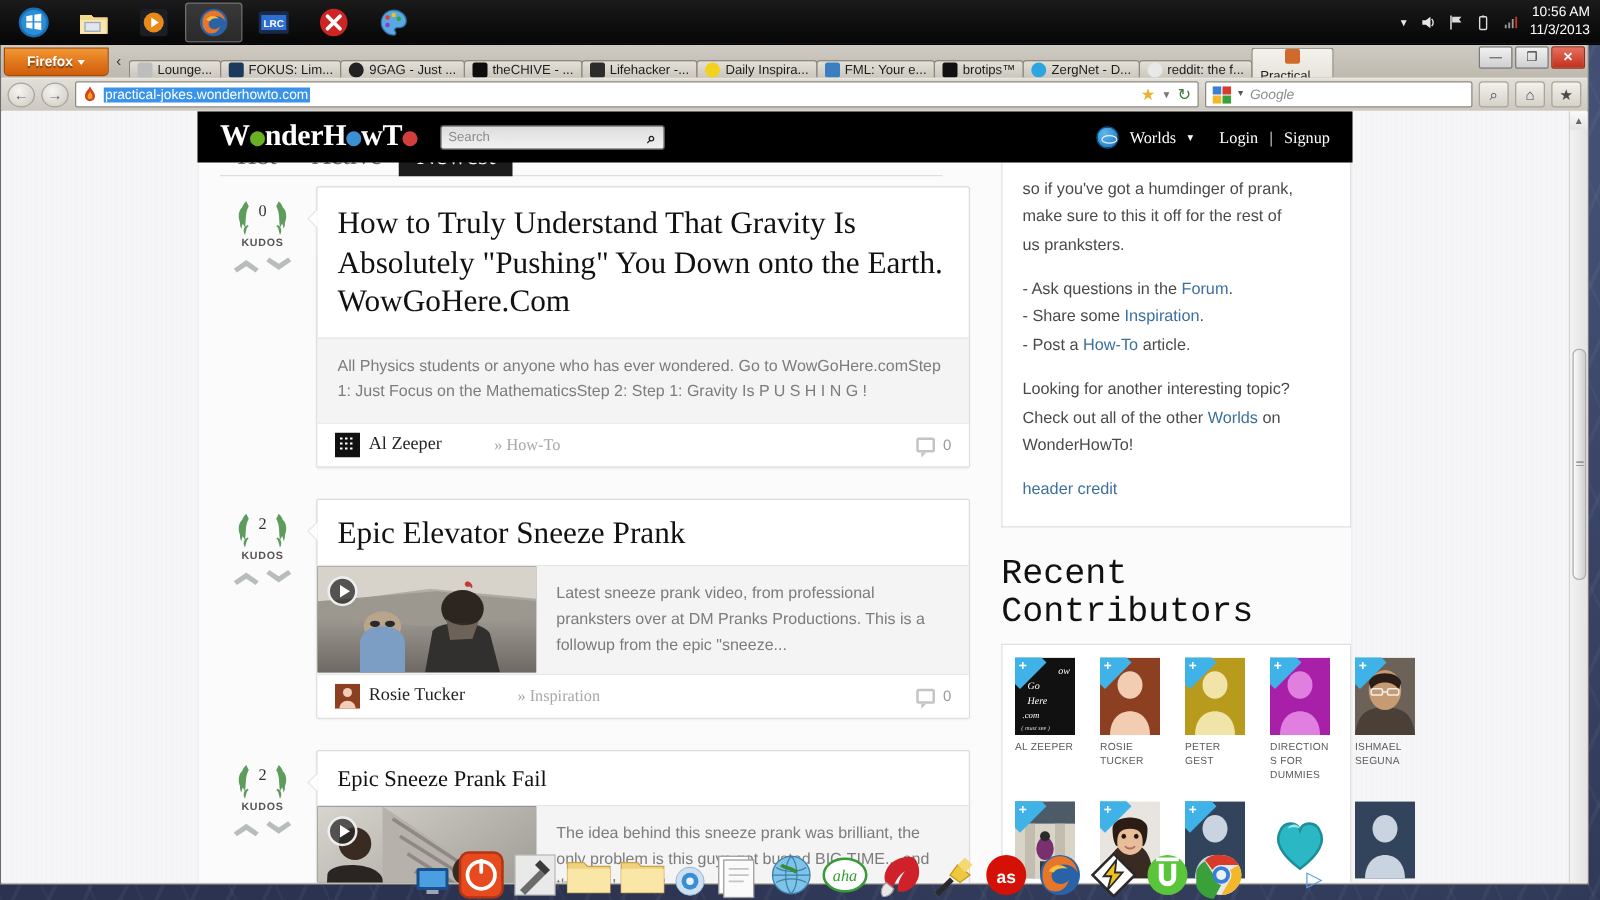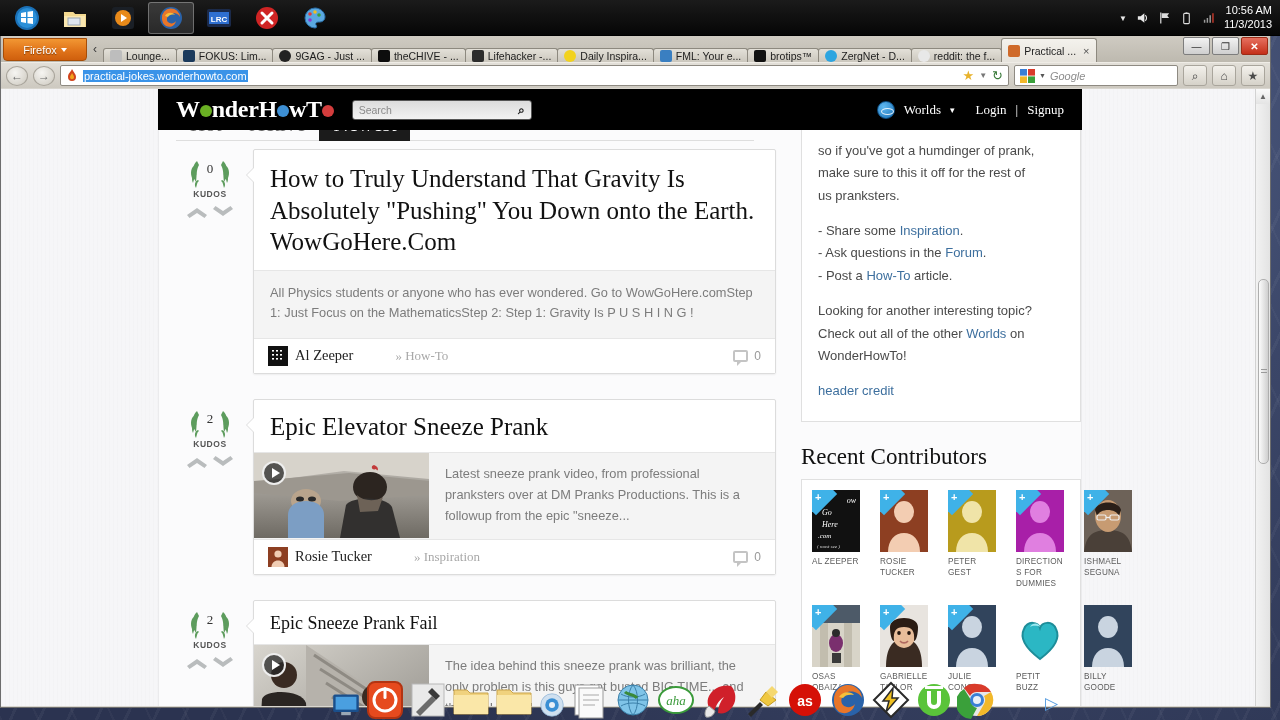--- a/index.html
+++ b/index.html
@@ -55,38 +55,38 @@
   #tabstrip {
     height:26px; position:relative;
     background:linear-gradient(180deg,#cfcbc2,#bdb9af);
     display:flex; align-items:flex-end;
     padding-left:0;
   }
   #ffbutton {
     width:84px; height:23px; margin:1px 0 1px 2px;
     background:linear-gradient(180deg,#f29733,#e0741a 55%, #cf5f0d);
     border:1px solid #a64d07; border-radius:0 0 4px 4px;
-    color:#fff; font-size:11px; font-weight:normal;
+    color:#fff; font-size:11px; font-weight:bold;
     display:flex; align-items:center; justify-content:center; gap:4px;
     text-shadow:0 1px 1px rgba(0,0,0,.45);
     flex:0 0 auto;
   }
   .caretdown { width:0;height:0;border-left:3px solid transparent;border-right:3px solid transparent;border-top:4px solid #fff; }
   #tabscroll-l { width:16px; color:#3a3a3a; font-size:12px; text-align:center; align-self:center; flex:0 0 auto; }
   .tab {
     height:14px; flex:0 0 auto; max-width:104px;
     background:linear-gradient(180deg,#e3e0d8,#cbc7bd);
     border:1px solid #8d897f; border-bottom:none; border-radius:3px 3px 0 0;
     display:flex; align-items:center; gap:4px; padding:0 6px;
     font-size:10.5px; color:#1d1d1d; white-space:nowrap; overflow:hidden;
     margin-right:-1px;
   }
   .tab.sel {
     background:linear-gradient(180deg,#f4f2ed,#e6e3dc);
-    height:24px; max-width:120px;
+    height:24px; max-width:120px;flex-direction:column;
   }
   .favicon { width:12px; height:12px; flex:0 0 auto; border-radius:2px; display:block; }
   .tab-x { margin-left:3px; color:#555; font-size:11px; }
 
   #wincontrols { position:absolute; right:2px; top:1px; display:flex; gap:2px; }
   .wbtn {
     width:27px; height:18px; border:1px solid #7d7d7d; border-radius:2px;
     background:linear-gradient(180deg,#f2f2f2,#cfcfcf);
     display:flex;align-items:center;justify-content:center; font-size:10px; color:#333;
   }
@@ -104,21 +104,21 @@
     display:flex;align-items:center;justify-content:center; }
   #urlbar {
     flex:1 1 auto; height:21px; background:#fff; border:1px solid #8e8a82;
     border-radius:2px; display:flex; align-items:center; gap:5px; padding:0 5px;
     font-size:11px;
   }
   #url-text { background:#3a93e8; color:#fff; padding:0 1px; font-size:11px; }
   #urlbar-right { margin-left:auto; display:flex; align-items:center; gap:5px; color:#777; font-size:11px;}
   .star { color:#e8b22c; font-size:13px; }
   #searchbar {
-    width:164px; height:21px; background:#fff; border:1px solid #8e8a82; border-radius:2px;
+    width:214px; height:21px; background:#fff; border:1px solid #8e8a82; border-radius:2px;
     display:flex; align-items:center; gap:4px; padding:0 5px; font-size:11px; color:#8d8d8d;
     font-style:italic;
   }
   .gicon { width:15px;height:14px;display:block; }
   .tbbtn { width:24px;height:21px;border:1px solid #a9a59c;border-radius:3px;
     background:linear-gradient(180deg,#f3f1ec,#d6d2c9);
     display:flex;align-items:center;justify-content:center;font-size:12px;color:#4a4a4a; }
 
   
   #viewport {
@@ -217,21 +217,21 @@
 
   
   #sidebar { position:absolute; left:800px; top:0; width:280px; }
   #aboutbox {
     background:#fff; border:1px solid #e0e0e0; border-top:none; padding:10px 16px 18px;
     font-size:13px; line-height:1.72; color:#4a4a4a; margin-top:0;
   }
   #aboutbox a { color:#3d6f9e; text-decoration:none; }
   .gap { height:13px; }
   #contribTitle {
-    font-family:Liberation Serif, serif; font-size:23px; color:#111; margin:22px 0 9px;
+    font-family:Liberation Mono, monospace; font-size:28px; color:#111; margin:22px 0 9px;
   }
   #contribbox { background:#fff; border:1px solid #e0e0e0; padding:10px 10px 8px; }
   .crow { display:flex; gap:20px; margin-bottom:8px; }
   .cperson { width:48px; }
   .cavatar { width:48px; height:62px; position:relative; overflow:hidden; display:block; }
   .cribbon { position:absolute; left:-11px; top:-11px; width:30px; height:30px; background:#3fb2e8; transform:rotate(-45deg); }
   .cribbon:after{ content:"+"; position:absolute; left:11px; top:13px; color:#fff; font-size:11px; font-weight:bold; transform:rotate(45deg);}
   .cname { font-size:8.2px; color:#5b5b5b; line-height:1.35; margin-top:4px; letter-spacing:.2px; word-break:break-word; }
 
   
@@ -629,24 +629,24 @@
       </div>
     </div>
 
     <div id="sidebar">
       <div id="aboutbox" style="margin-top:41px;">
         <div>so if you've got a humdinger of prank,</div>
         <div>make sure to this it off for the rest of</div>
         <div>us pranksters.</div>
         <div class="gap"></div>
         <div>
+          <span>- Ask questions in the </span><a href="#">Forum</a><span>.</span>
+        </div>
+        <div>
           <span>- Share some </span><a href="#">Inspiration</a><span>.</span>
-        </div>
-        <div>
-          <span>- Ask questions in the </span><a href="#">Forum</a><span>.</span>
         </div>
         <div>
           <span>- Post a </span><a href="#">How-To</a><span> article.</span>
         </div>
         <div class="gap"></div>
         <div>Looking for another interesting topic?</div>
         <div>
           <span>Check out all of the other </span><a href="#">Worlds</a><span> on</span>
         </div>
         <div>WonderHowTo!</div>

